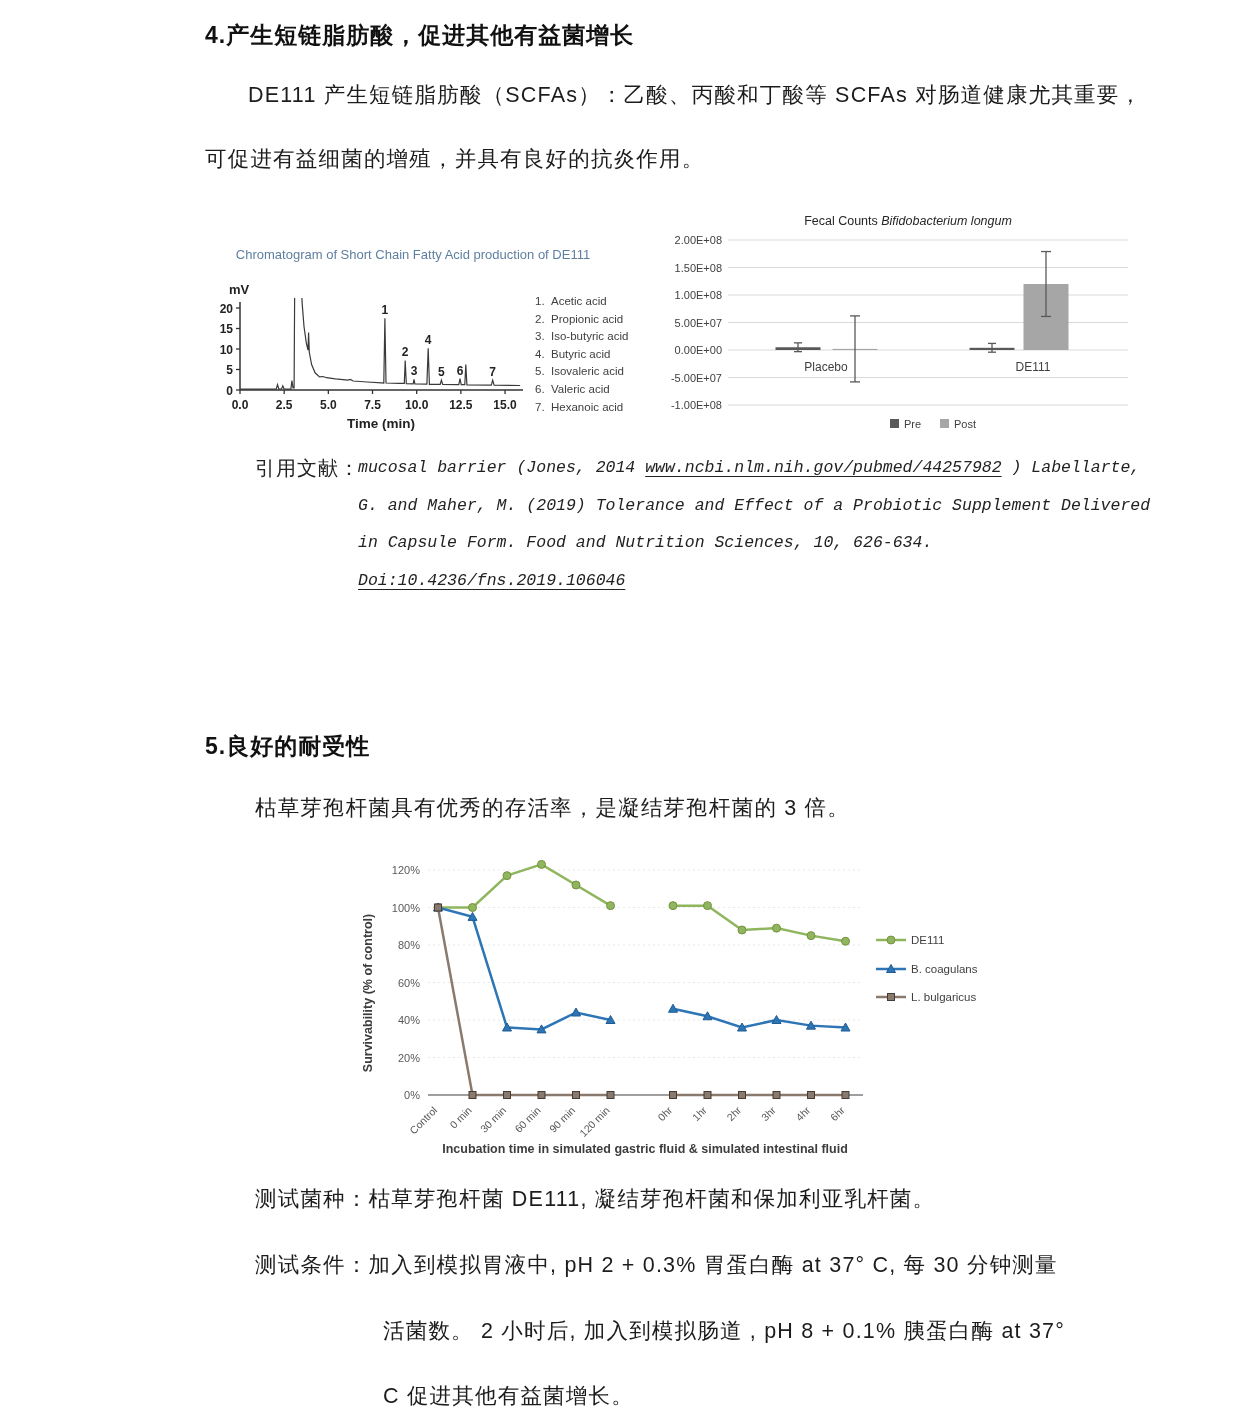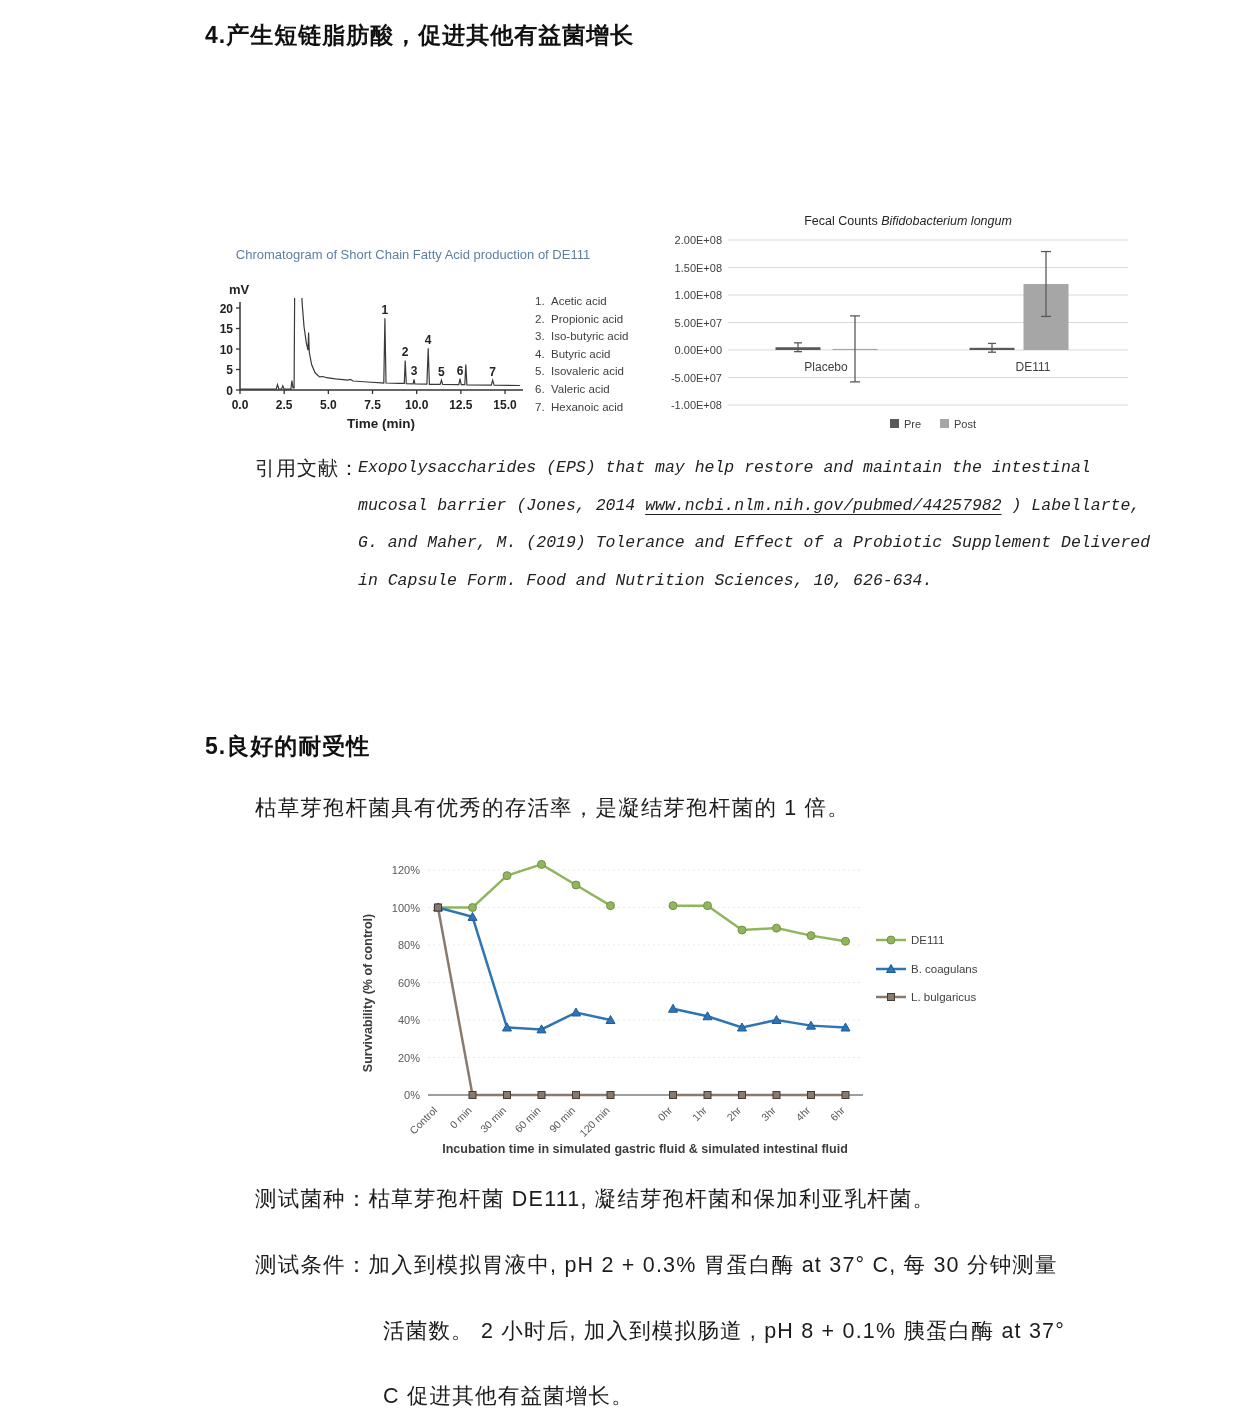--- a/index.html
+++ b/index.html
@@ -24,20 +24,21 @@
   #foot-cond1{left:237px;top:1250px;}
   #foot-cond2{left:365px;top:1316px;}
   #foot-cond3{left:365px;top:1381px;}
 </style>
 </head>
 <body>
 
 <div class="page">
 
   <div id="sec4-heading" class="h-sec">4.产生短链脂肪酸，促进其他有益菌增长</div>
+  <div id="sec4-par" class="body-par">DE111 产生短链脂肪酸（SCFAs）：乙酸、丙酸和丁酸等 SCFAs 对肠道健康尤其重要，可促进有益细菌的增殖，并具有良好的抗炎作用。</div>
 
   <div id="fig-chroma"><svg width="430" height="215" viewBox="0 0 430 215">
         <text x="200" y="31" font-size="13" fill="#5f7fa0" text-anchor="middle" font-weight="normal" font-family="&quot;Liberation Sans&quot;,sans-serif">Chromatogram of Short Chain Fatty Acid production of DE111</text>
         <clipPath id="chromclip">
           <rect x="27" y="70" width="285" height="92.5"></rect>
         </clipPath>
         <g>
           <line x1="27" y1="162" x2="310" y2="162" stroke="#333" stroke-width="1.5"></line>
           <line x1="27" y1="162" x2="27" y2="74" stroke="#333" stroke-width="1.5"></line>
           <text x="26" y="66" font-size="13" fill="#222" text-anchor="middle" font-weight="bold" font-family="&quot;Liberation Sans&quot;,sans-serif">mV</text>
@@ -139,28 +140,28 @@
         <g>
           <rect x="222" y="216" width="9" height="9" fill="#595959"></rect>
           <text x="236" y="225" font-size="11" fill="#404040" text-anchor="start" font-weight="normal" font-family="&quot;Liberation Sans&quot;,sans-serif">Pre</text>
           <rect x="272" y="216" width="9" height="9" fill="#a6a6a6"></rect>
           <text x="286" y="225" font-size="11" fill="#404040" text-anchor="start" font-weight="normal" font-family="&quot;Liberation Sans&quot;,sans-serif">Post</text>
         </g>
       </svg></div>
 
   <div class="cite-label">引用文献：</div>
   <div class="cite-lines">
-    <div><span>Exopolysaccharides (EPS) that may help restore and maintain the intestinal</span></div>
     <div><span>mucosal barrier (Jones, 2014 </span><span class="lnk">www.ncbi.nlm.nih.gov/pubmed/44257982</span><span> ) Labellarte,</span></div>
     <div><span>G. and Maher, M. (2019) Tolerance and Effect of a Probiotic Supplement Delivered</span></div>
     <div><span>in Capsule Form. Food and Nutrition Sciences, 10, 626-634.</span></div>
+    <div><span class="lnk">Doi:10.4236/fns.2019.106046</span></div>
   </div>
 
   <div id="sec5-heading" class="h-sec">5.良好的耐受性</div>
-  <div id="sec5-par" class="body-par">枯草芽孢杆菌具有优秀的存活率，是凝结芽孢杆菌的 1 倍。</div>
+  <div id="sec5-par" class="body-par">枯草芽孢杆菌具有优秀的存活率，是凝结芽孢杆菌的 3 倍。</div>
 
   <div id="fig-line"><svg width="650" height="325" viewBox="0 0 650 325">
         <text x="14" y="150" font-size="12.5" fill="#3d3d3d" text-anchor="middle" font-weight="bold" font-family="&quot;Liberation Sans&quot;,sans-serif" transform="rotate(-90 14 150)">Survivability (% of control)</text>
         <g>
           <text x="62" y="256" font-size="11" fill="#595959" text-anchor="end" font-weight="normal" font-family="&quot;Liberation Sans&quot;,sans-serif">0%</text>
           <line x1="70" y1="214.5" x2="505" y2="214.5" stroke="#e8e8e5" stroke-width="1" stroke-dasharray="2 3"></line>
           <text x="62" y="218.5" font-size="11" fill="#595959" text-anchor="end" font-weight="normal" font-family="&quot;Liberation Sans&quot;,sans-serif">20%</text>
           <line x1="70" y1="177" x2="505" y2="177" stroke="#e8e8e5" stroke-width="1" stroke-dasharray="2 3"></line>
           <text x="62" y="181" font-size="11" fill="#595959" text-anchor="end" font-weight="normal" font-family="&quot;Liberation Sans&quot;,sans-serif">40%</text>
           <line x1="70" y1="139.5" x2="505" y2="139.5" stroke="#e8e8e5" stroke-width="1" stroke-dasharray="2 3"></line>

